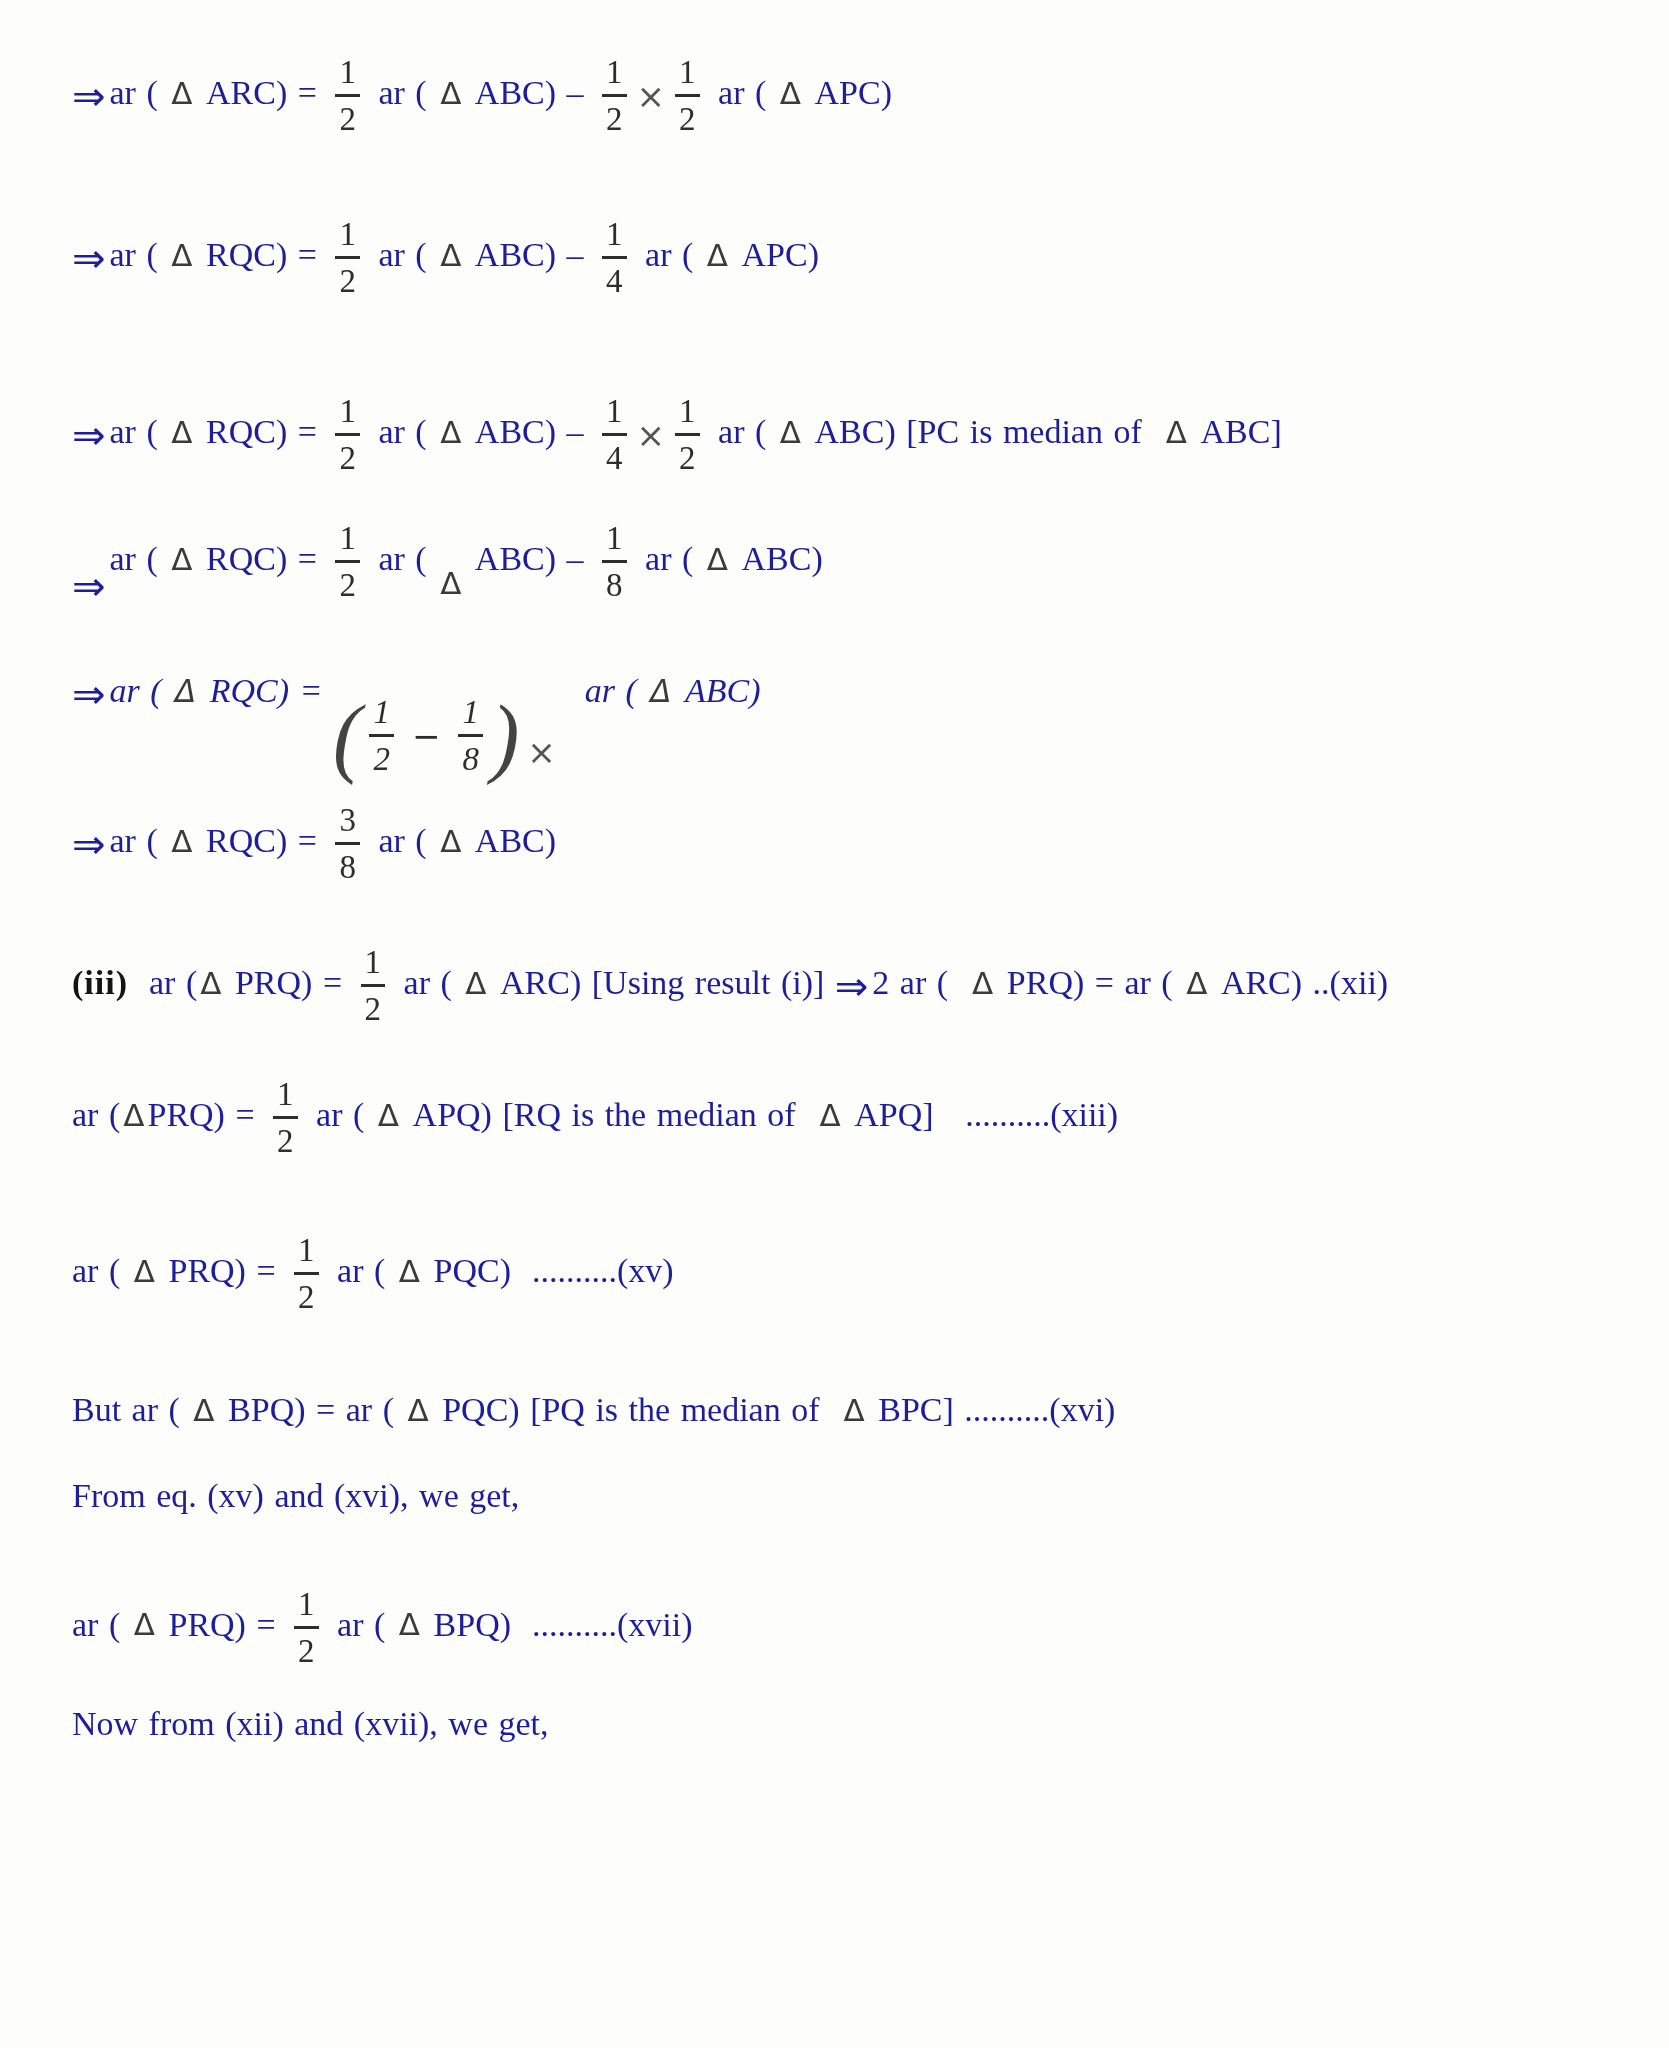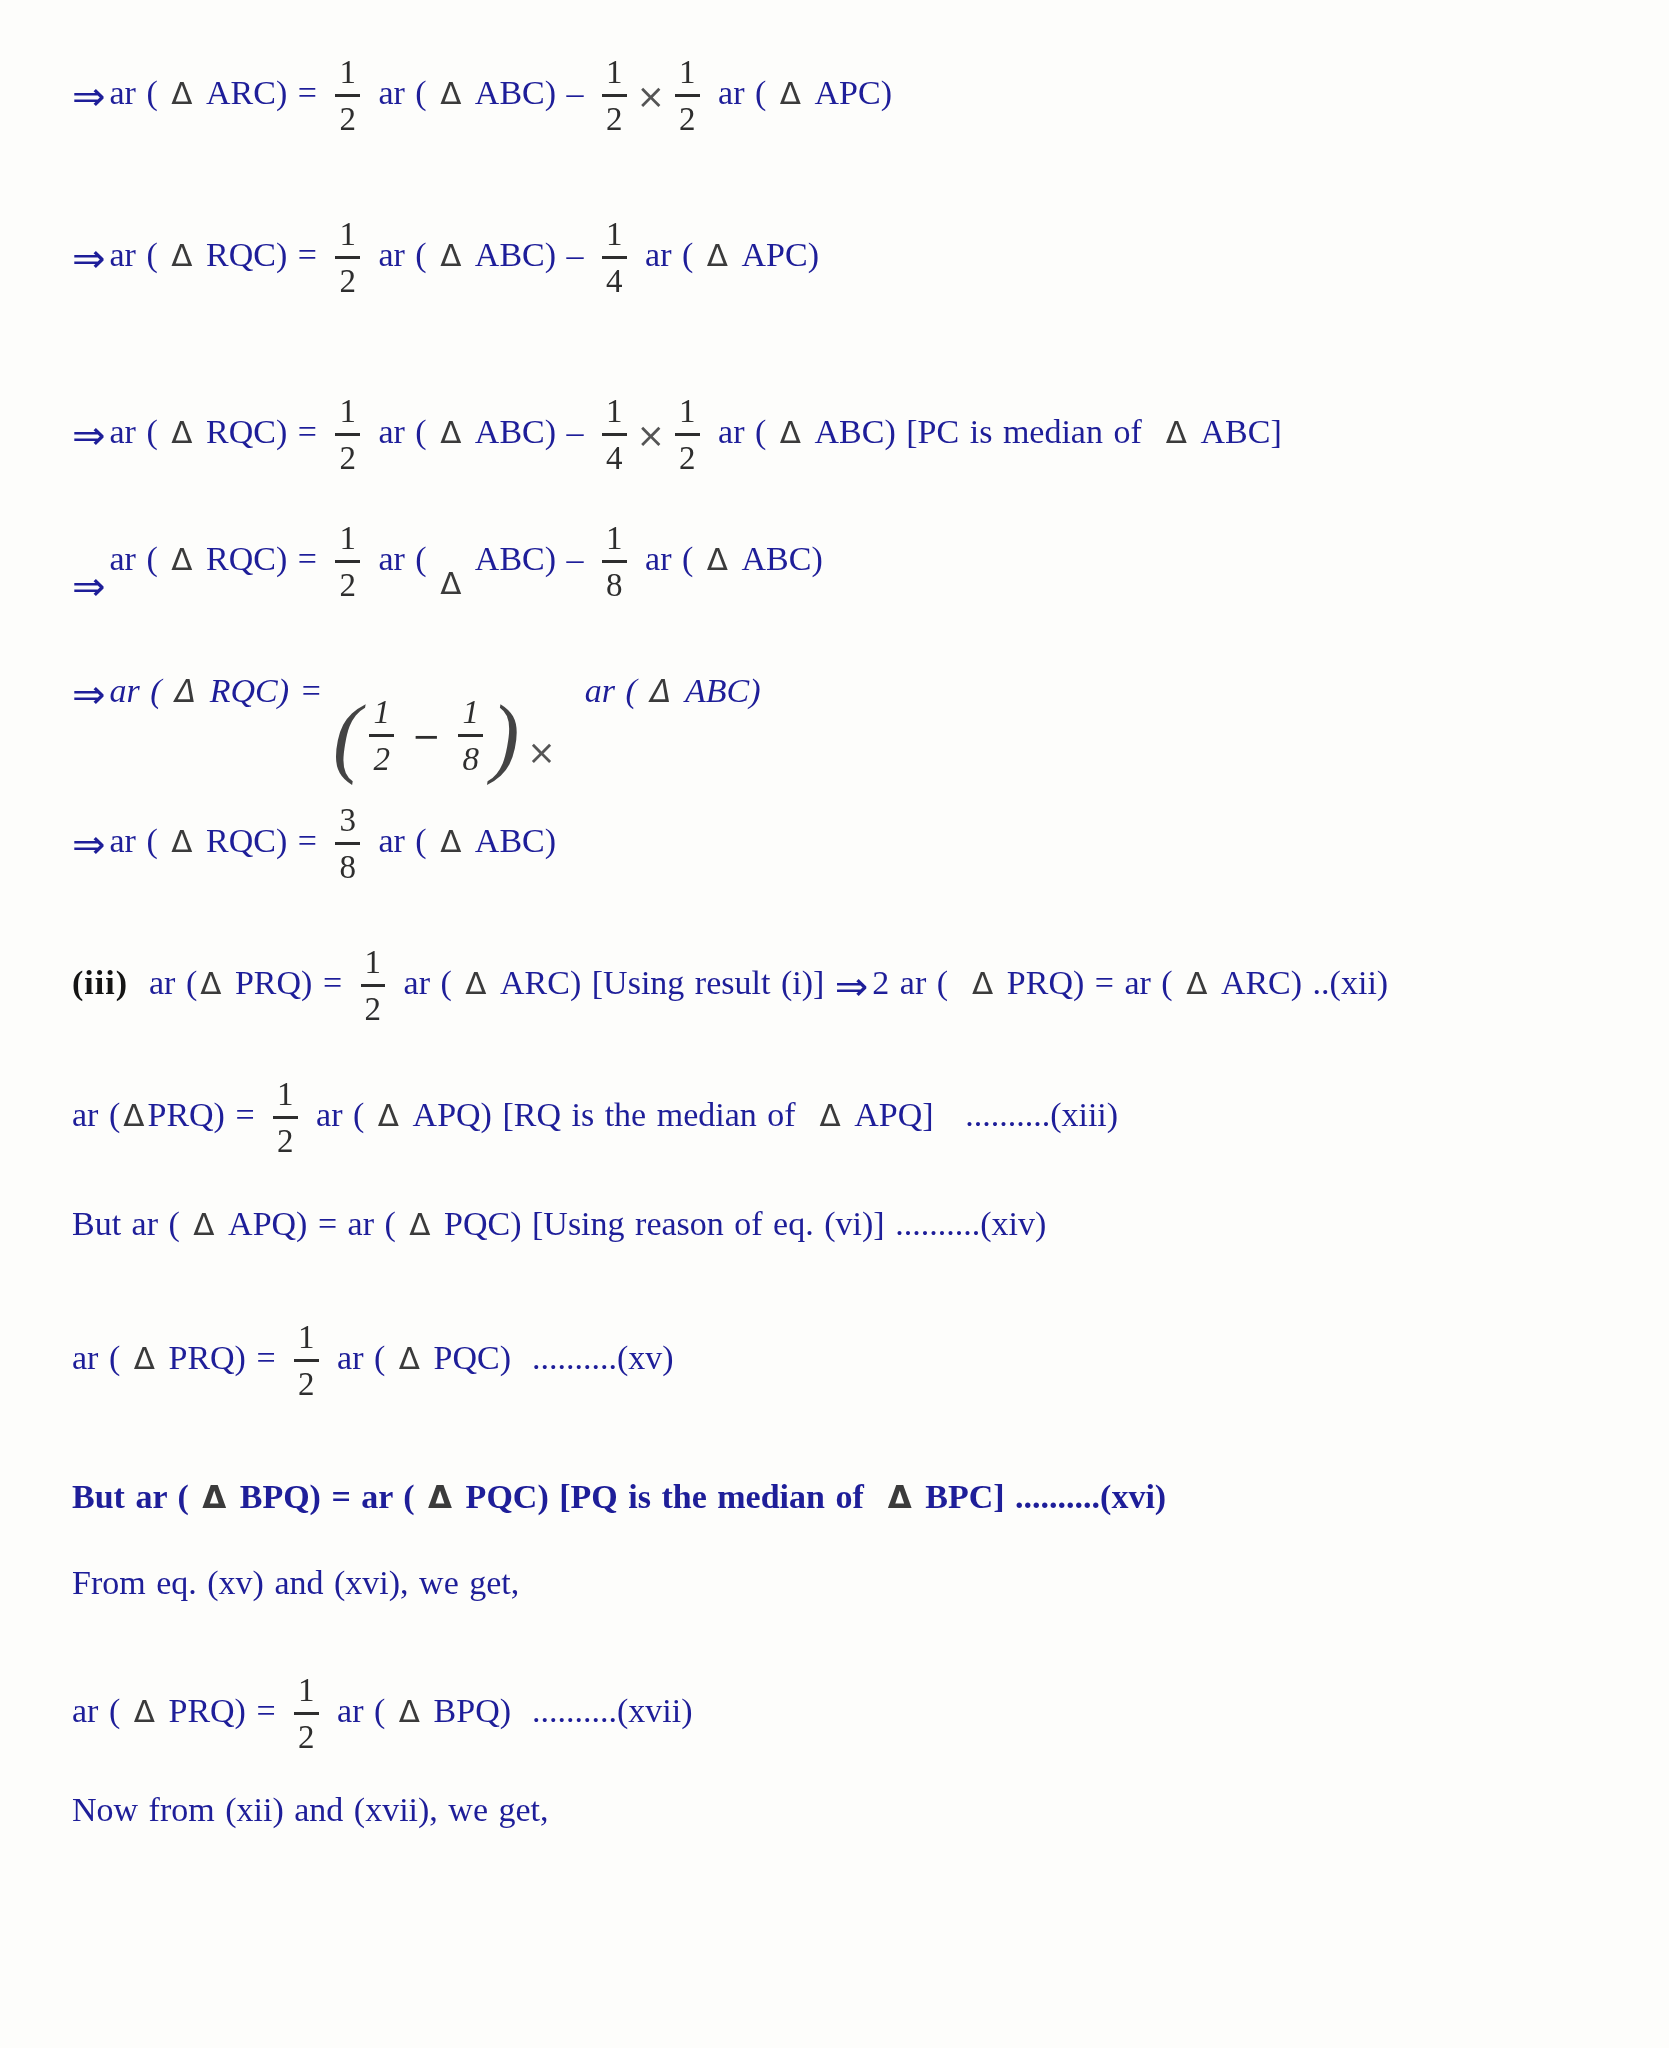--- a/index.html
+++ b/index.html
@@ -24,33 +24,32 @@
         color:var(--dark);font-size:33px;line-height:1;margin:0 8px;}
   .frac .num{padding:0 4px 5px;}
   .frac .den{border-top:3px solid var(--dark);padding:6px 4px 0;}
   .group{display:inline-block;position:relative;top:42px;vertical-align:middle;white-space:pre;}
   .bigparen{font-size:250%;color:#444;vertical-align:middle;display:inline-block;
             transform:scaleY(1.05);font-weight:400;line-height:0;}
   
   .l1{margin-top:0;}   .l2{margin-top:82px;} .l3{margin-top:97px;} .l4{margin-top:47px;}
   .l5{margin-top:52px;margin-bottom:70px;font-style:italic;}   .l6{margin-top:22px;} .l7{margin-top:62px;}
   .l8{margin-top:52px;} .l9{margin-top:46px;} .l10{margin-top:40px;} .l11{margin-top:76px;}
-  .l12{margin-top:76px;font-weight:bold;} .l13{margin-top:45px;} .l14{margin-top:71px;} .l15{margin-top:36px;}
+  .l12{margin-top:76px;} .l13{margin-top:45px;} .l14{margin-top:71px;} .l15{margin-top:36px;}
 </style>
 </head>
 <body>
 
 <div class="page">
   <div class="line l1"><span class="arrow">⇒</span><span class="txt">ar ( </span><span class="tri">Δ</span><span class="txt"> ARC) = </span><span class="frac"><span class="num">1</span><span class="den">2</span></span><span class="txt"> ar ( </span><span class="tri">Δ</span><span class="txt"> ABC) – </span><span class="frac"><span class="num">1</span><span class="den">2</span></span><span class="times">×</span><span class="frac"><span class="num">1</span><span class="den">2</span></span><span class="txt"> ar ( </span><span class="tri">Δ</span><span class="txt"> APC)</span></div>
   <div class="line l2"><span class="arrow">⇒</span><span class="txt">ar ( </span><span class="tri">Δ</span><span class="txt"> RQC) = </span><span class="frac"><span class="num">1</span><span class="den">2</span></span><span class="txt"> ar ( </span><span class="tri">Δ</span><span class="txt"> ABC) – </span><span class="frac"><span class="num">1</span><span class="den">4</span></span><span class="txt"> ar ( </span><span class="tri">Δ</span><span class="txt"> APC)</span></div>
   <div class="line l3"><span class="arrow">⇒</span><span class="txt">ar ( </span><span class="tri">Δ</span><span class="txt"> RQC) = </span><span class="frac"><span class="num">1</span><span class="den">2</span></span><span class="txt"> ar ( </span><span class="tri">Δ</span><span class="txt"> ABC) – </span><span class="frac"><span class="num">1</span><span class="den">4</span></span><span class="times">×</span><span class="frac"><span class="num">1</span><span class="den">2</span></span><span class="txt"> ar ( </span><span class="tri">Δ</span><span class="txt"> ABC) [PC is median of  </span><span class="tri">Δ</span><span class="txt"> ABC]</span></div>
   <div class="line l4"><span class="arrow low-arrow">⇒</span><span class="txt">ar ( </span><span class="tri">Δ</span><span class="txt"> RQC) = </span><span class="frac"><span class="num">1</span><span class="den">2</span></span><span class="txt"> ar ( </span><span class="tri low-tri">Δ</span><span class="txt"> ABC) – </span><span class="frac"><span class="num">1</span><span class="den">8</span></span><span class="txt"> ar ( </span><span class="tri">Δ</span><span class="txt"> ABC)</span></div>
   <div class="line l5"><span class="arrow">⇒</span><span class="txt">ar ( </span><span class="tri">Δ</span><span class="txt"> RQC) = </span><span class="group"><span class="bigparen">(</span><span class="frac"><span class="num">1</span><span class="den">2</span></span><span class="minus">−</span><span class="frac"><span class="num">1</span><span class="den">8</span></span><span class="bigparen">)</span></span><span class="times drop-times">×</span><span class="txt">  ar ( </span><span class="tri">Δ</span><span class="txt"> ABC)</span></div>
   <div class="line l6"><span class="arrow">⇒</span><span class="txt">ar ( </span><span class="tri">Δ</span><span class="txt"> RQC) = </span><span class="frac"><span class="num">3</span><span class="den">8</span></span><span class="txt"> ar ( </span><span class="tri">Δ</span><span class="txt"> ABC)</span></div>
   <div class="line l7"><span class="bold">(iii)</span><span class="txt">  ar (</span><span class="tri">Δ</span><span class="txt"> PRQ) = </span><span class="frac"><span class="num">1</span><span class="den">2</span></span><span class="txt"> ar ( </span><span class="tri">Δ</span><span class="txt"> ARC) [Using result (i)] </span><span class="arrow">⇒</span><span class="txt">2 ar (  </span><span class="tri">Δ</span><span class="txt"> PRQ) = ar ( </span><span class="tri">Δ</span><span class="txt"> ARC) ..(xii)</span></div>
   <div class="line l8"><span class="txt">ar (</span><span class="tri">Δ</span><span class="txt">PRQ) = </span><span class="frac"><span class="num">1</span><span class="den">2</span></span><span class="txt"> ar ( </span><span class="tri">Δ</span><span class="txt"> APQ) [RQ is the median of  </span><span class="tri">Δ</span><span class="txt"> APQ]   ..........(xiii)</span></div>
-  <div class="line l9"><span class="txt">But ar ( </span><span class="tri">Δ</span><span class="txt"> APQ) = ar ( </span><span class="tri">Δ</span><span class="txt"> PQC) [Using reason of eq. (vi)] ..........(xiv)</span></div>
   <div class="line l11"><span class="txt">ar ( </span><span class="tri">Δ</span><span class="txt"> PRQ) = </span><span class="frac"><span class="num">1</span><span class="den">2</span></span><span class="txt"> ar ( </span><span class="tri">Δ</span><span class="txt"> PQC)  ..........(xv)</span></div>
   <div class="line l12"><span class="txt">But ar ( </span><span class="tri">Δ</span><span class="txt"> BPQ) = ar ( </span><span class="tri">Δ</span><span class="txt"> PQC) [PQ is the median of  </span><span class="tri">Δ</span><span class="txt"> BPC] ..........(xvi)</span></div>
   <div class="line l13"><span class="txt">From eq. (xv) and (xvi), we get,</span></div>
   <div class="line l14"><span class="txt">ar ( </span><span class="tri">Δ</span><span class="txt"> PRQ) = </span><span class="frac"><span class="num">1</span><span class="den">2</span></span><span class="txt"> ar ( </span><span class="tri">Δ</span><span class="txt"> BPQ)  ..........(xvii)</span></div>
   <div class="line l15"><span class="txt">Now from (xii) and (xvii), we get,</span></div>
 </div>
 
 </body></html>

